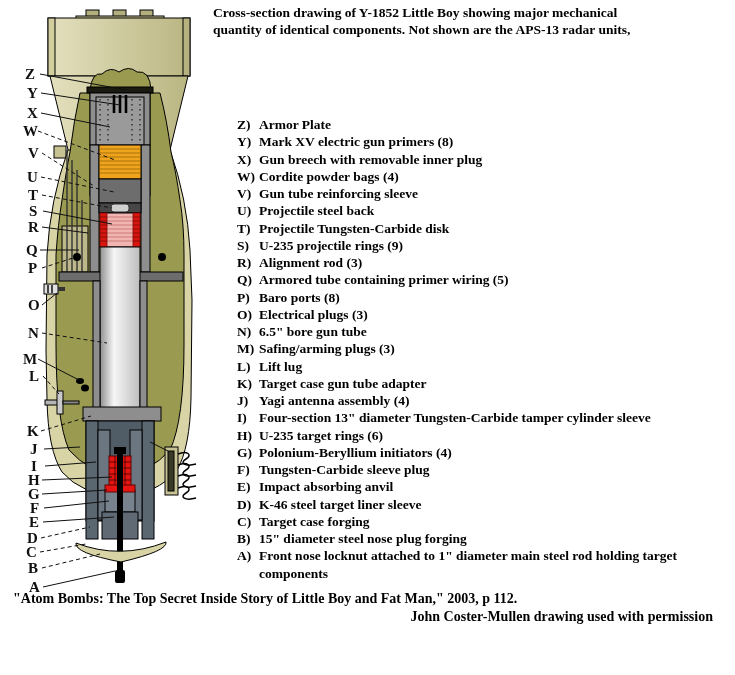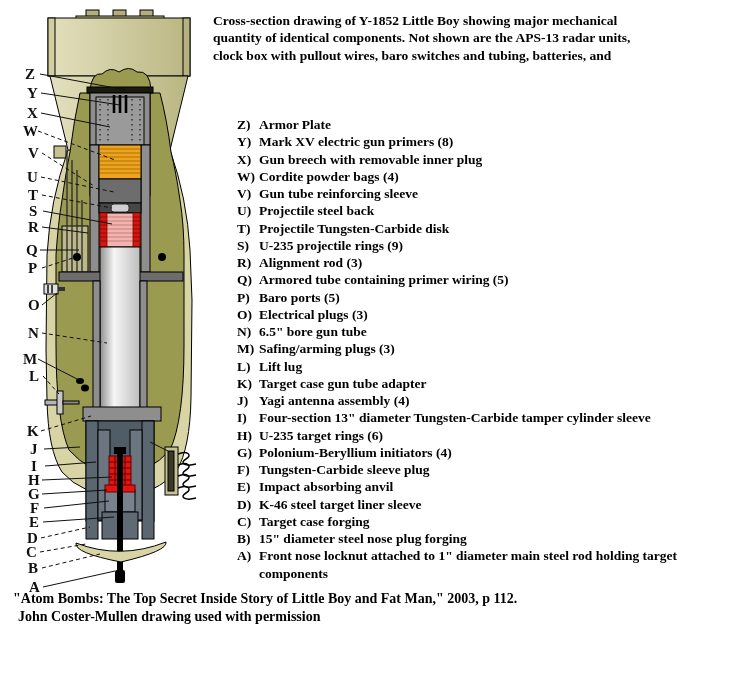--- a/index.html
+++ b/index.html
@@ -3,35 +3,35 @@
 <meta charset="utf-8">
 <style>
   html,body{margin:0;padding:0;}
   body{
     width:735px;height:675px;position:relative;background:#ffffff;
     font-family:"Liberation Serif","DejaVu Serif",serif;
     font-weight:bold;color:#000;overflow:hidden;
   }
   .drawing{position:absolute;left:0;top:0;width:232px;height:640px;}
   .header{
-    position:absolute;left:213px;top:12px;width:522px;
+    position:absolute;left:213px;top:4px;width:522px;
     font-size:13.5px;line-height:17.3px;
   }
   .legend{
     position:absolute;left:237px;top:116px;width:498px;
     font-size:13.5px;line-height:17.25px;
   }
   .legend .row{display:flex;align-items:flex-start;}
   .legend .key{width:22px;flex:0 0 22px;}
   .legend .txt{flex:1;}
   .footer{
     position:absolute;left:13px;top:590px;width:700px;
     font-size:14px;line-height:18px;
   }
-  .footer .line2{padding-left:5px;}
+  .footer .line2{padding-left:5px;text-align:right;}
   svg text{
     font-family:"Liberation Serif","DejaVu Serif",serif;
     font-weight:bold;font-size:15px;fill:#101010;
   }
   .leader{stroke:#101010;stroke-width:1;fill:none;}
   .dash{stroke-dasharray:4,3;}
 </style>
 </head>
 <body>
 
@@ -276,21 +276,20 @@
     <text x="27" y="543">D</text>
     <text x="26" y="557">C</text>
     <text x="28" y="573">B</text>
     <text x="29" y="592">A</text>
   </g>
 </svg>
 
 <div class="header">
   <div>Cross-section drawing of Y-1852 Little Boy showing major mechanical</div>
   <div>quantity of identical components.  Not shown are the APS-13 radar units,</div>
-  <div>clock box with pullout wires, baro switches and tubing, batteries, and</div>
 </div>
 
 <div class="legend">
   <div class="row">
       <span class="key">Z)</span>
       <span class="txt">Armor Plate</span>
     </div>
   <div class="row">
       <span class="key">Y)</span>
       <span class="txt">Mark XV electric gun primers (8)</span>
@@ -322,21 +321,21 @@
   <div class="row">
       <span class="key">R)</span>
       <span class="txt">Alignment rod (3)</span>
     </div>
   <div class="row">
       <span class="key">Q)</span>
       <span class="txt">Armored tube containing primer wiring (5)</span>
     </div>
   <div class="row">
       <span class="key">P)</span>
-      <span class="txt">Baro ports (5)</span>
+      <span class="txt">Baro ports (8)</span>
     </div>
   <div class="row">
       <span class="key">O)</span>
       <span class="txt">Electrical plugs (3)</span>
     </div>
   <div class="row">
       <span class="key">N)</span>
       <span class="txt">6.5" bore gun tube</span>
     </div>
   <div class="row">

